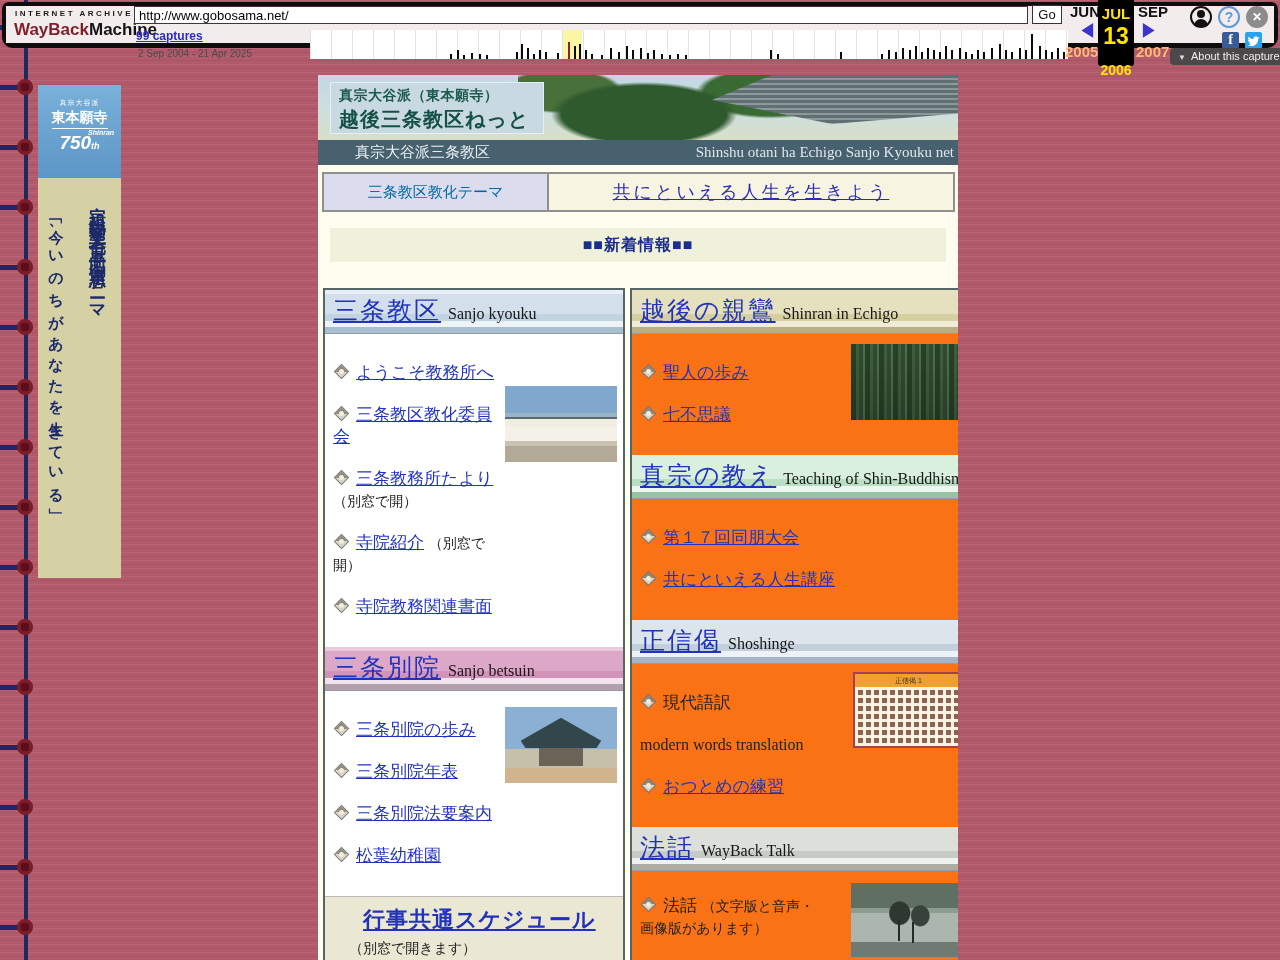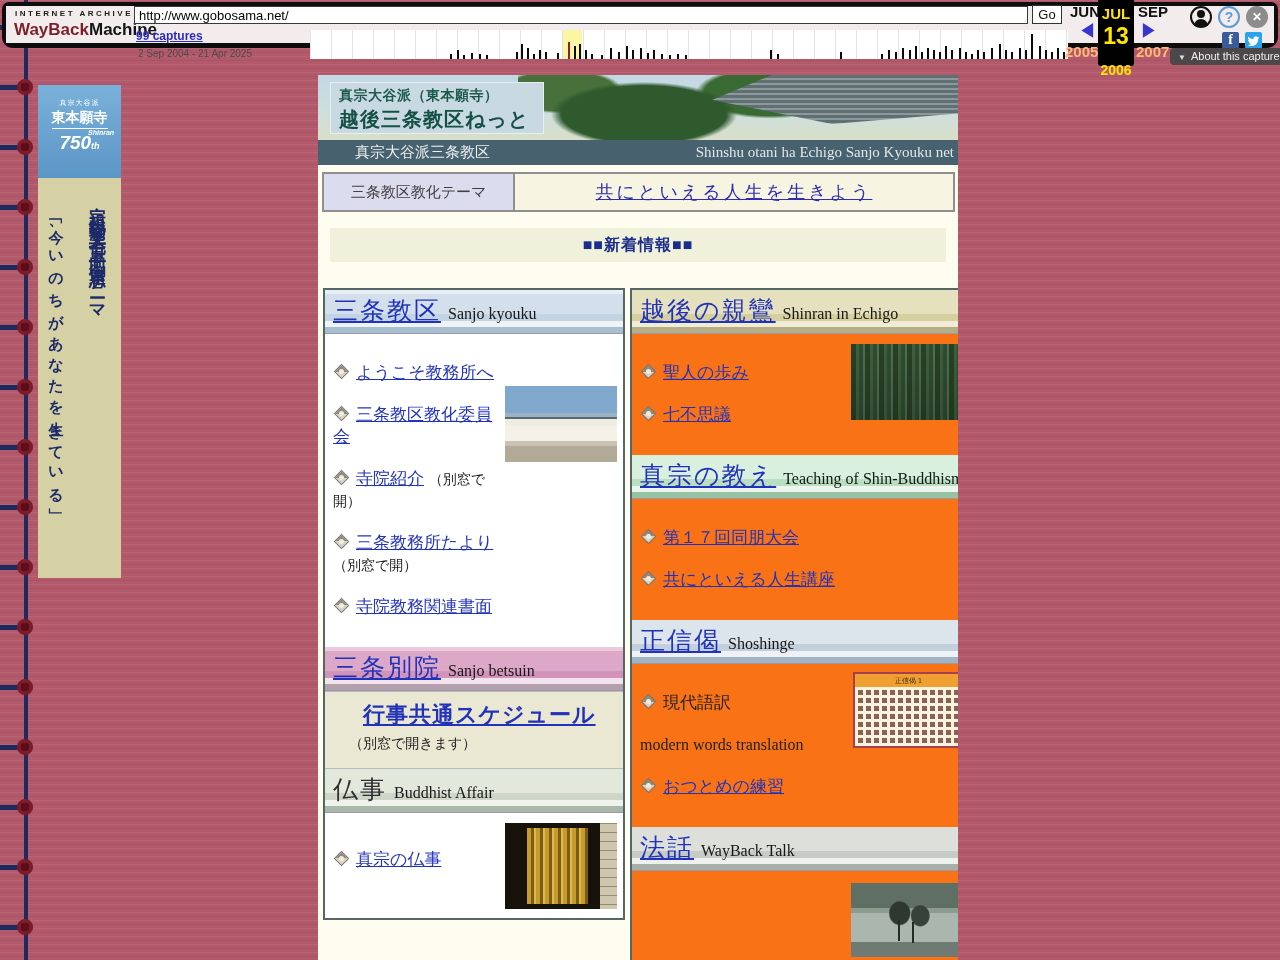--- a/index.html
+++ b/index.html
@@ -111,23 +111,23 @@
   .hero-titlebox { position:absolute; left:12px; top:7px; width:214px; height:52px;
     background:#c9d9e2; border:1px solid #e8eef2; padding:4px 8px 0; }
   .hero-t1 { font-size:14px; font-weight:bold; color:#1c5a4c; letter-spacing:.5px; }
   .hero-t2 { font-size:20px; font-weight:bold; color:#145044; letter-spacing:1px; margin-top:1px; }
   .hero-bar { height:25px; background:#47616e; display:flex; justify-content:space-between;
               align-items:center; padding:0 4px 0 37px; }
   .hero-bar .ja { color:#e9eff2; font-size:15px; }
   .hero-bar .en { color:#dfe7ea; font-size:15px; font-family:"Liberation Serif",serif; }
 
   .theme { display:flex; height:40px; margin:7px 3px 0 4px; border:2px solid #8f8f8f; }
-  .theme-label { width:191px; background:#dcdcef; border-right:2px solid #8f8f8f;
+  .theme-label { width:225px; background:#dcdcef; border-right:2px solid #8f8f8f;
                  display:flex; align-items:center; justify-content:center;
-                 font-size:15px; color:#404040; }
+                 font-size:15px; color:#0369a1; }
   .theme-link-cell { flex:1; background:#f7f4e1; display:flex; align-items:center; justify-content:center; }
   .theme-link { font-size:18px; color:#2d2db0; text-decoration:underline; letter-spacing:3px; }
 
   .news { margin:16px 12px 0 12px; background:#f0f1db; }
   .news-title { text-align:center; padding:7px 0 6px; color:#1b2e8c; font-weight:bold;
                 font-size:16px; letter-spacing:1px; }
   .news-box { border:1px solid #777; background:#fff; height:97px; overflow:hidden; }
   .news-head { background:#d9d9ec; border-bottom:1px solid #9a9ab2; padding:3px 8px;
                font-weight:bold; font-size:15px; color:#111; line-height:20px; }
   .news-body { padding:5px 10px; font-family:"Liberation Serif",serif; color:#111; }
@@ -352,29 +352,38 @@
   <div class="cols">
 
     <div class="boxL">
       <div class="sec-head g-blue">
         <a class="sec-title">三条教区</a><span class="sec-sub">Sanjo kyouku</span>
       </div>
       <div class="sec-body">
         <div class="links">
           <div class="lnk"><span class="dia"></span><a>ようこそ教務所へ</a></div>
           <div class="lnk"><span class="dia"></span><a>三条教区教化委員会</a></div>
+          <div class="lnk"><span class="dia"></span><a>三条教務所たより</a> <span class="sfx">（別窓で開）</span></div>
           <div class="lnk"><span class="dia"></span><a>寺院紹介</a> <span class="sfx">（別窓で開）</span></div>
-          <div class="lnk"><span class="dia"></span><a>三条教務所たより</a> <span class="sfx">（別窓で開）</span></div>
           <div class="lnk"><span class="dia"></span><a>寺院教務関連書面</a></div>
         </div>
         <div class="pic ph-kyomusho"></div>
       </div>
 
       <div class="sec-head g-pink">
         <a class="sec-title">三条別院</a><span class="sec-sub">Sanjo betsuin</span>
+      </div>
+      <div class="sec-body">
+        <div class="links">
+          <div class="lnk"><span class="dia"></span><a>三条別院の歩み</a></div>
+          <div class="lnk"><span class="dia"></span><a>三条別院年表</a></div>
+          <div class="lnk"><span class="dia"></span><a>三条別院法要案内</a></div>
+          <div class="lnk"><span class="dia"></span><a>松葉幼稚園</a></div>
+        </div>
+        <div class="pic ph-betsuin"></div>
       </div>
 
       <div class="schedule">
         <a>行事共通スケジュール</a> <span class="sfx">（別窓で開きます）</span>
       </div>
 
       <div class="sec-head g-sage">
         <span class="sec-title plain">仏事</span><span class="sec-sub">Buddhist Affair</span>
       </div>
       <div class="sec-body">
@@ -420,18 +429,21 @@
         <div class="pic sho-img">
           <div class="sho-cap">正信偈 1</div>
           <div class="sho-text"></div>
         </div>
       </div>
 
       <div class="sec-head g-gray">
         <a class="sec-title">法話</a><span class="sec-sub">WayBack Talk</span>
       </div>
       <div class="sec-body">
+        <div class="links">
+          <div class="lnk plain-item" style="margin-top:16px;"><span class="dia"></span><span>法話</span> <span class="sfx">（文字版と音声・画像版があります）</span></div>
+        </div>
         <div class="pic ph-lake"></div>
       </div>
     </div>
 
   </div>
 </div>
 
 </body></html>

